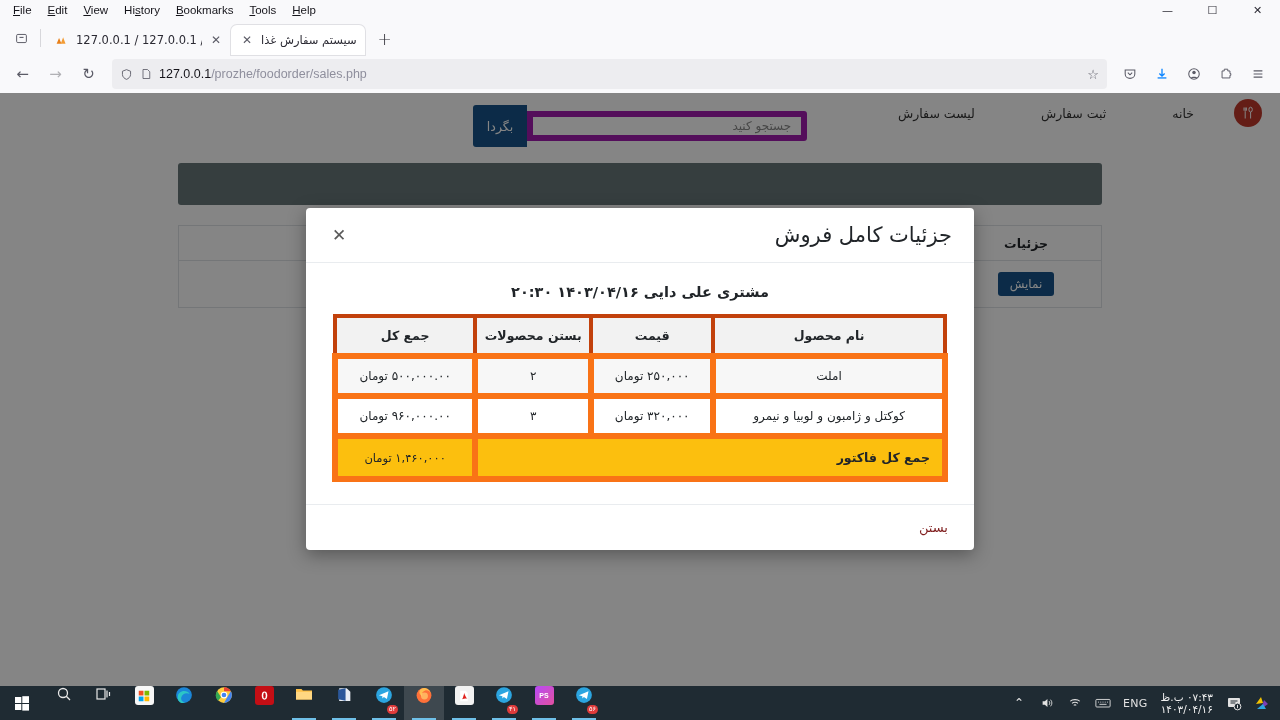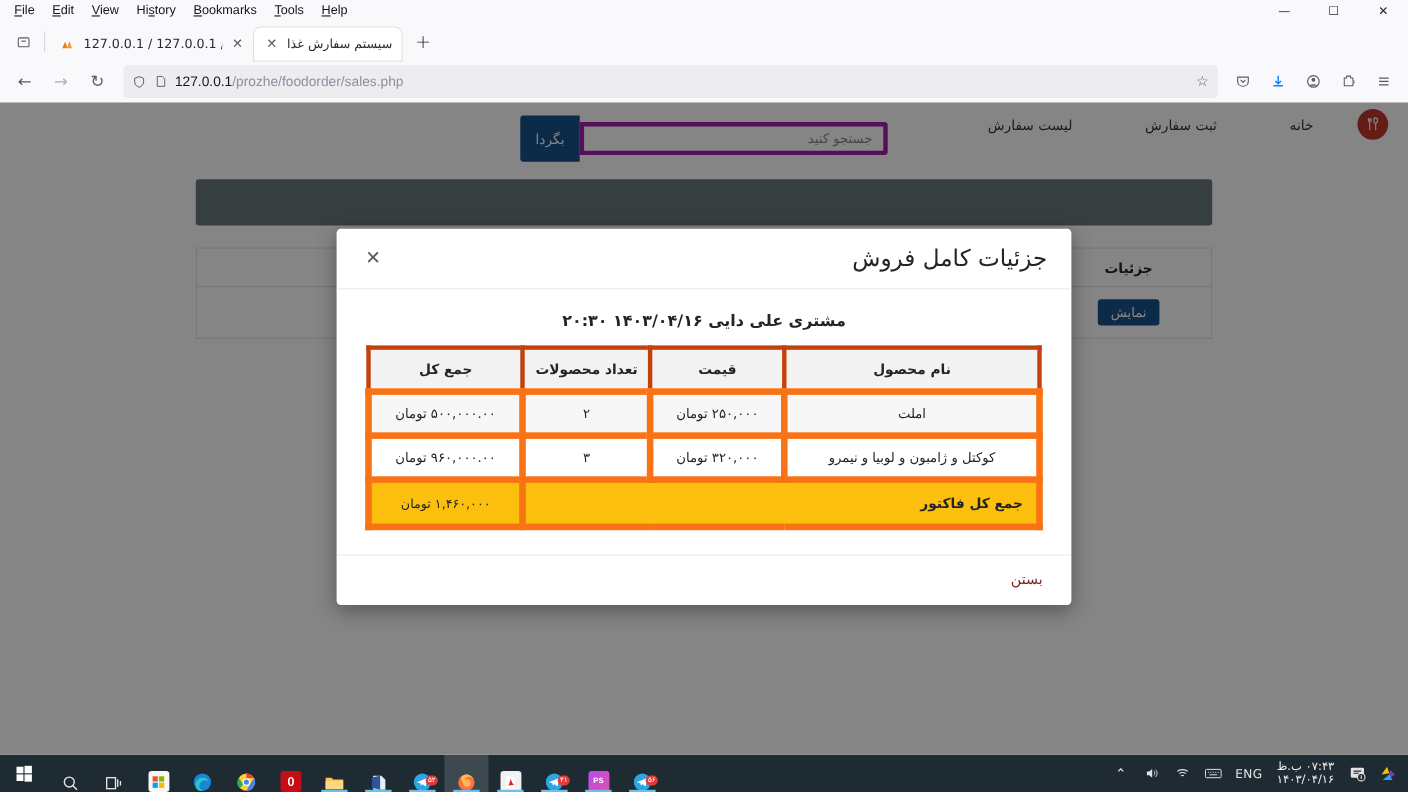--- a/index.html
+++ b/index.html
@@ -107,21 +107,21 @@
     display:flex; align-items:center; justify-content:center;
     color:#fff; font-size:14px; margin-left:18px;
   }
   .navlink { font-size:12.5px; color:#333; white-space:nowrap;margin-left:44px; }
 
   .searchrow {
     display:flex; direction:rtl; align-items:center; justify-content:center;
     gap:0; margin-top:-28px; padding-right:0;
   }
   .searchbox {
-    width:280px; height:30px; background:#fff; border:4px solid #a21caf;
+    width:280px; height:30px; background:#fff; border:6px solid #a21caf;
     border-radius:0 3px 3px 0; display:flex; align-items:center;
     padding:0 10px; font-size:12px; color:#888;
   }
   .searchbtn {
     height:42px; background:#17548a; color:#fff; font-size:12.5px;
     display:flex; align-items:center; padding:0 14px; border-radius:3px 0 0 3px;
   }
 
   .alertbar {
     margin: 16px 178px 0 178px; height:42px; background:#68787a; border-radius:3px;
@@ -194,21 +194,21 @@
   
   .taskbar {
     position:absolute; left:0; right:0; bottom:0; height:34px;
     background:#1f2b33; display:flex; align-items:center; direction:ltr;
   }
   .tb-start {
     width:44px; height:34px; display:flex; align-items:center; justify-content:center;
     color:#fff; font-size:15px;
   }
   .tb-icon {
-    width:40px; height:34px; display:flex; align-items:flex-end; justify-content:center;
+    width:40px; height:34px; display:flex; align-items:flex-start; justify-content:center;
     position:relative; color:#e8e8e8; font-size:15px;
   }
   .tb-icon.running::after {
     content:""; position:absolute; bottom:0; left:8px; right:8px; height:2px;
     background:#6fc0e8;
   }
   .tb-icon.active { background:rgba(255,255,255,.14); }
   .sq { width:19px; height:19px; border-radius:3px; display:flex;
         align-items:center; justify-content:center; font-size:10px; color:#fff; }
   .badge {
@@ -374,21 +374,21 @@
     </div>
 
     <div class="modal-body">
       <div class="modal-sub">مشتری علی دایی ۱۴۰۳/۰۴/۱۶ ۲۰:۳۰</div>
 
       <table class="dtable">
         <thead>
           <tr>
             <th class="col-name">نام محصول</th>
             <th class="col-price">قیمت</th>
-            <th class="col-count">تعداد محصولات</th>
+            <th class="col-count">بستن محصولات</th>
             <th class="col-sum">جمع کل</th>
           </tr>
         </thead>
         <tbody>
           <tr>
             <td>املت</td>
             <td>۲۵۰,۰۰۰ تومان</td>
             <td>۲</td>
             <td>۵۰۰,۰۰۰.۰۰ تومان</td>
           </tr>

